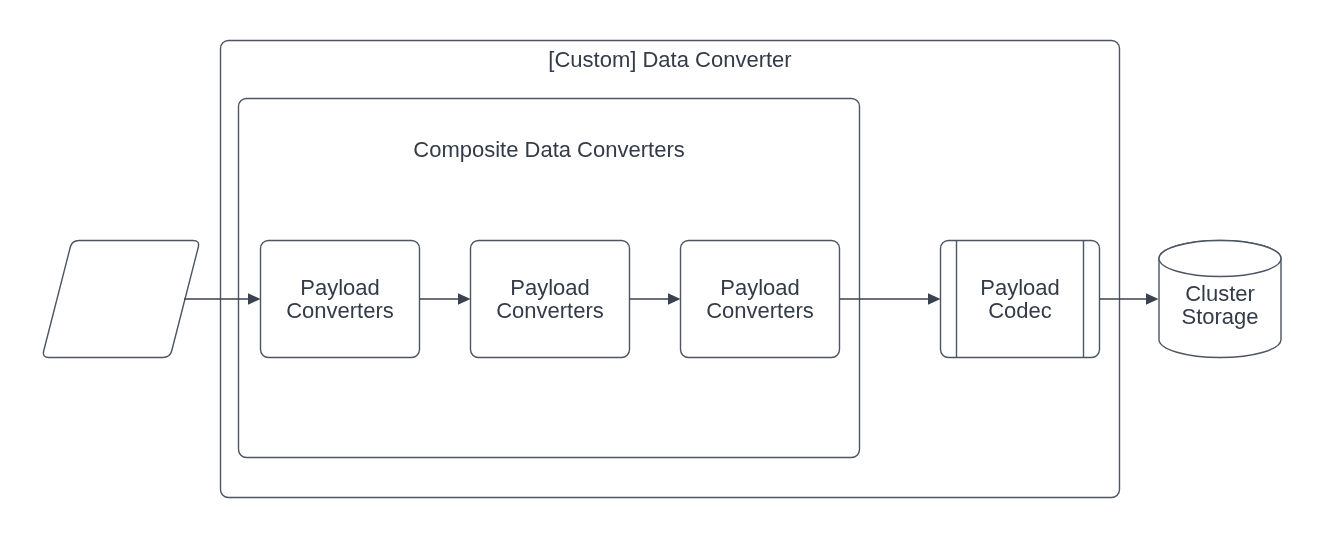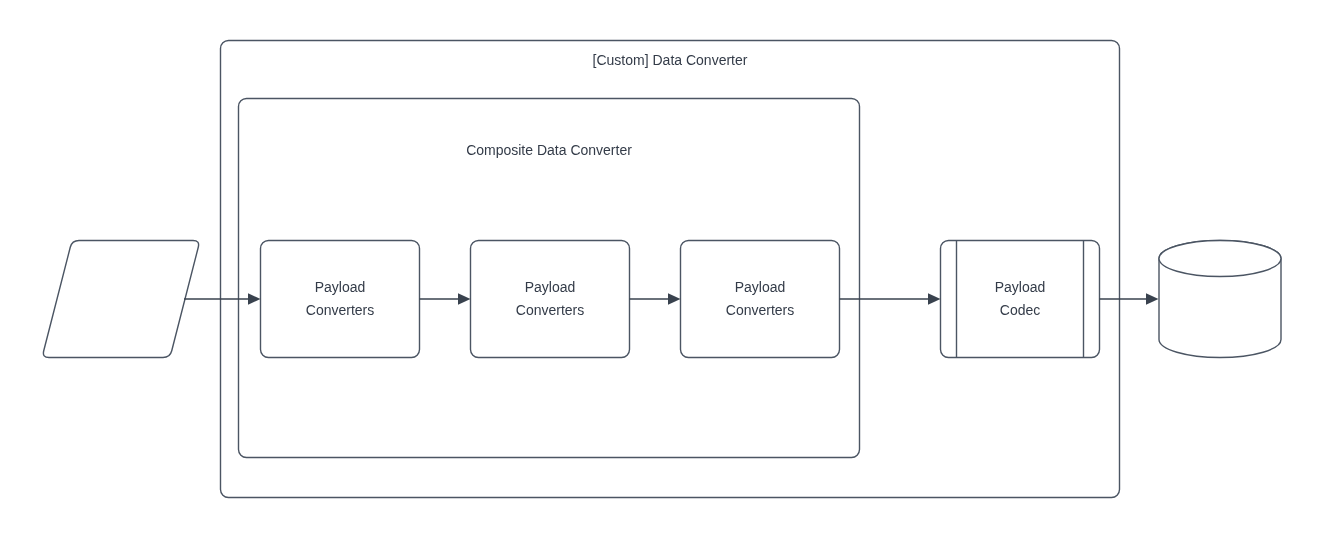--- a/index.html
+++ b/index.html
@@ -35,21 +35,21 @@
     stroke-width: 1.6;
     fill: none;
   }
   .edge-head {
     fill: var(--arrow, #39424e);
     stroke: none;
   }
   .label {
     position: absolute;
     color: var(--text, #333b48);
-    font-size: 14px;
+    font-size: 22px;
     line-height: 23px;
     text-align: center;
     white-space: pre-line;
   }
   .container-title {
     line-height: 22px;
   }
   .node-label {
     display: flex;
     align-items: center;
@@ -101,29 +101,31 @@
       <polygon class="edge-head" points="940.5,299 928,293.2 928,304.8"></polygon>
     </g>
     <g>
       <line class="edge-line" x1="1099.5" y1="299" x2="1147" y2="299"></line>
       <polygon class="edge-head" points="1158.5,299 1146,293.2 1146,304.8"></polygon>
     </g>
   </svg>
 
   <div class="label container-title" style="left:220px; top:49px; width:900px;">[Custom] Data Converter</div>
 
-  <div class="label container-title" style="left:238px; top:139px; width:622px;">Composite Data Converter</div>
+  <div class="label container-title" style="left:238px; top:139px; width:622px;">Composite Data Converters</div>
 
 
   <div class="label node-label" style="left:260px; top:240px; width:160px; height:118px;">Payload
 Converters</div>
 
   <div class="label node-label" style="left:470px; top:240px; width:160px; height:118px;">Payload
 Converters</div>
 
   <div class="label node-label" style="left:680px; top:240px; width:160px; height:118px;">Payload
 Converters</div>
 
   <div class="label node-label" style="left:940px; top:240px; width:160px; height:118px;">Payload
 Codec</div>
 
+  <div class="label node-label" style="left:1158px; top:244px; width:124px; height:122px;">Cluster
+Storage</div>
 
 </div>
 
 </body></html>

